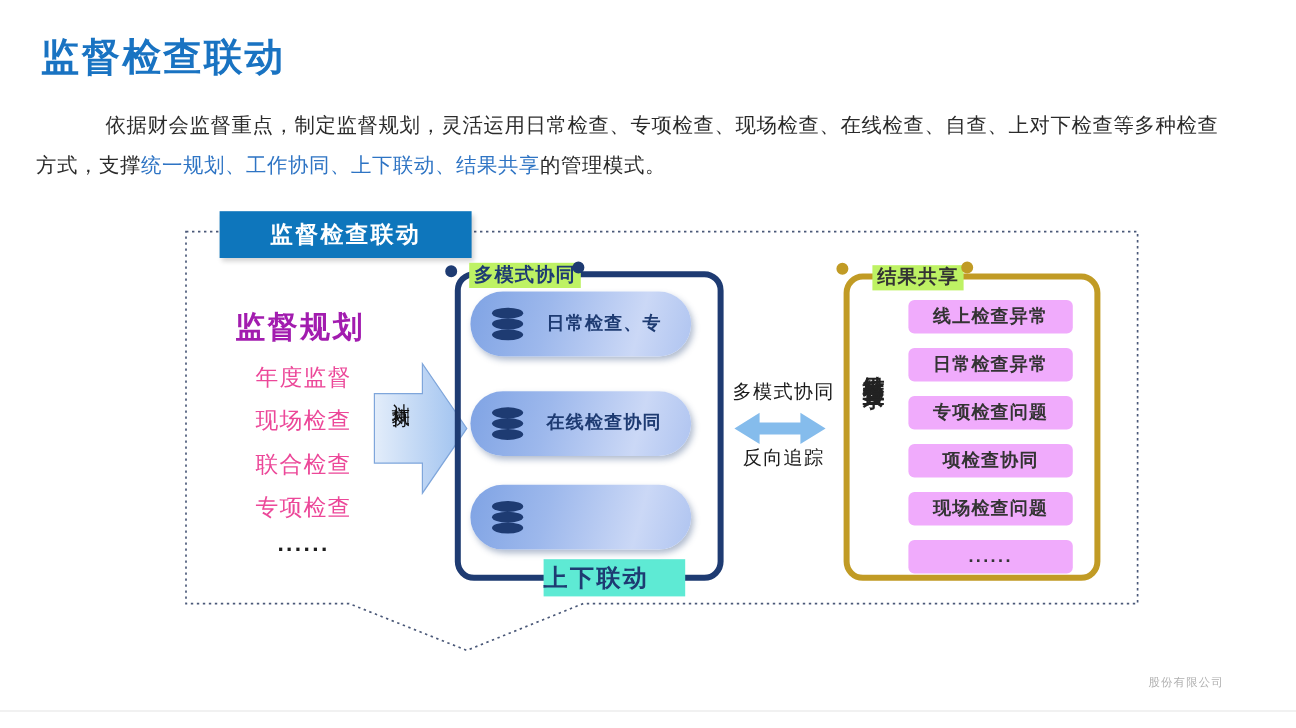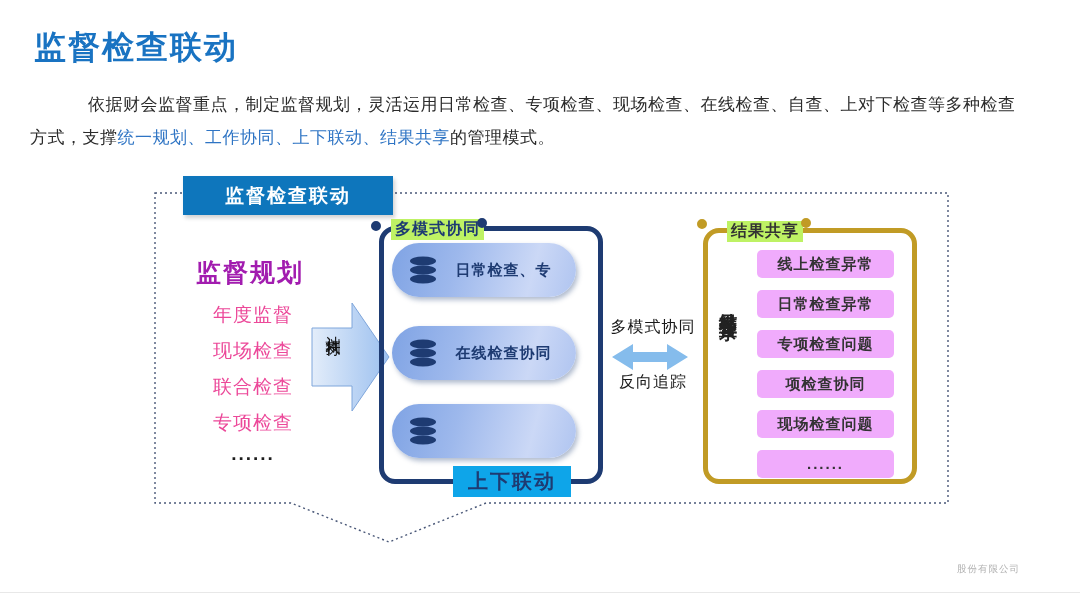--- a/index.html
+++ b/index.html
@@ -30,21 +30,21 @@
   .coord-box { left:379px; top:226px; width:224px; height:258px; border:5px solid #1E3B72; }
   .result-box { left:703px; top:228px; width:214px; height:256px; border:5px solid #C19B25; }
 
   .donut { position:absolute; width:8px; height:8px; background:#fff; border-radius:50%; }
   .donut.navy { border:5px solid #1E3B72; }
   .donut.gold { border:5px solid #C19B25; }
 
   .box-label { position:absolute; background:#bef264; padding:0 4px; font-size:16px; font-weight:bold; letter-spacing:1px; }
   .coord-label { left:391px; top:219px; color:#1E3B72; }
   .result-label { left:727px; top:221px; color:#333; }
-  .coord-bottom-label { position:absolute; left:453px; top:466px; width:118px; text-align:center; background:#0ea5e9;
+  .coord-bottom-label { position:absolute; left:453px; top:466px; width:118px; text-align:left; background:#5eead4;
                         font-size:20px; font-weight:bold; color:#1E3B72; letter-spacing:2px; padding:2px 0; }
 
   .pill { position:absolute; left:392px; width:184px; height:54px; border-radius:27px;
           background:linear-gradient(105deg,#7FA3E4 0%,#9DB8EC 35%,#CBD8F6 75%,#AFC4F0 100%);
           box-shadow:2px 3px 5px rgba(30,59,114,0.35); display:flex; align-items:center; }
   .pill .db { margin-left:15px; flex:0 0 auto; }
   .pill .pill-text { flex:1; text-align:center; font-size:15px; font-weight:bold; color:#1E3B72; line-height:22px; letter-spacing:1px; padding-right:8px; }
 
   .exch-label { position:absolute; left:605px; width:96px; text-align:center; font-size:16px; color:#1a1a1a; letter-spacing:1px; }
 

